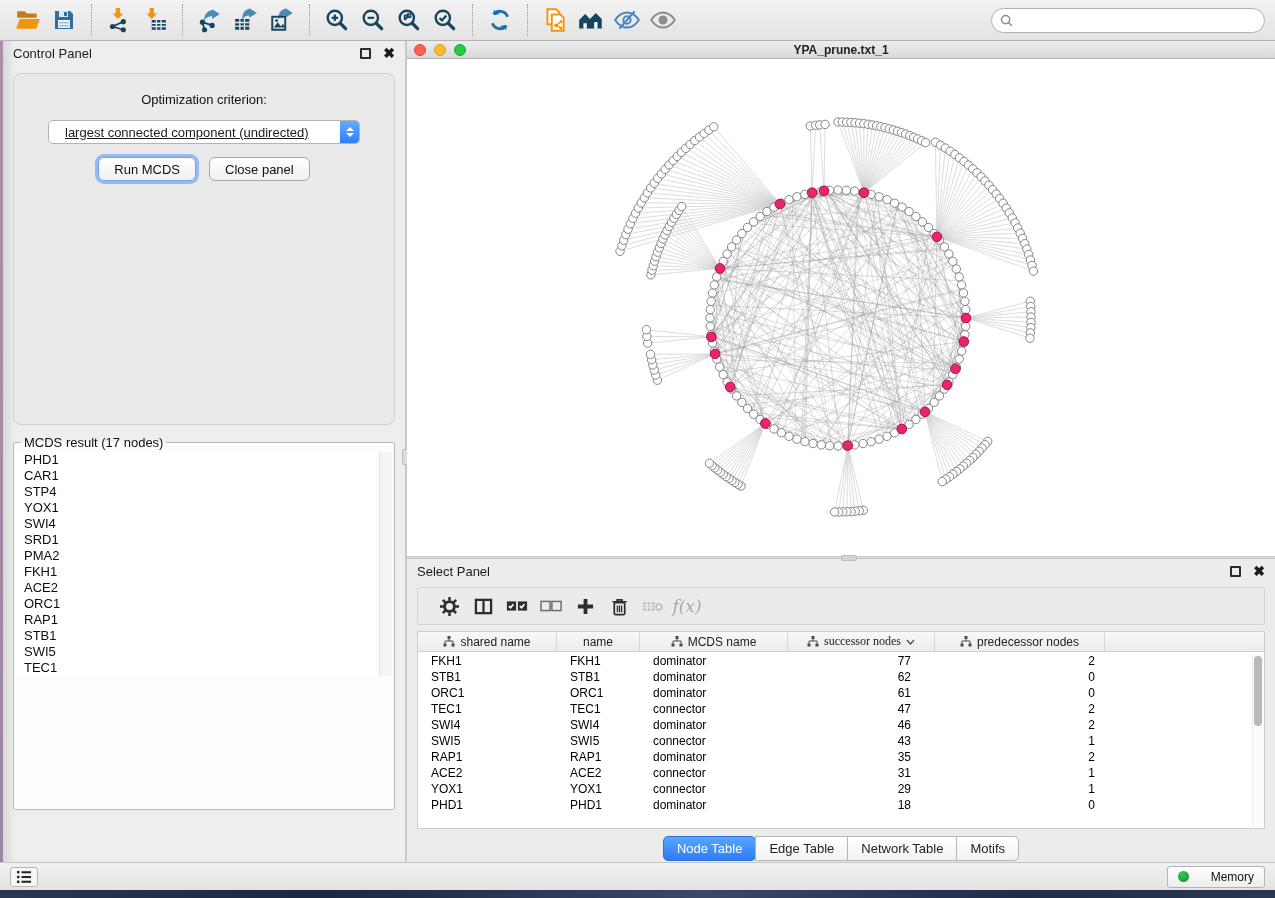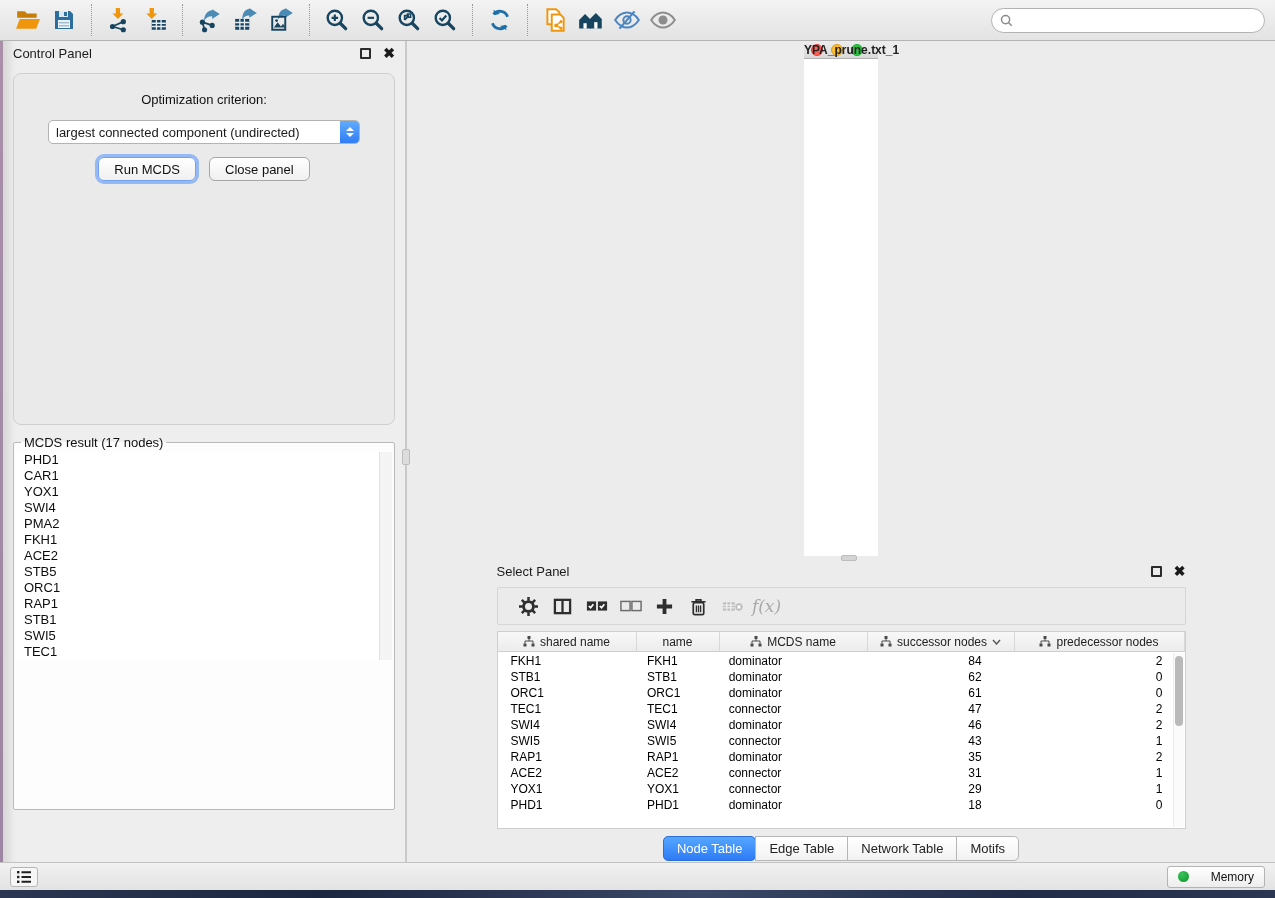--- a/index.html
+++ b/index.html
@@ -34,21 +34,21 @@
              border:1px solid #b6b6b6; margin-left:-1px; color:#222; }
   .seg-tab:first-child { border-radius:5px 0 0 5px; margin-left:0; }
   .seg-tab:last-child { border-radius:0 5px 5px 0; }
   .seg-tab.selected { background:linear-gradient(#55a7ff,#2e7bf6); color:#fff; border-color:#2e6fd6;
                       border-radius:5px; }
   .options-box { margin:8px 10px 0 10px; height:352px; background:#eaeaea; border:1px solid #cfcfcf;
                  border-radius:8px; padding-top:18px; }
   .opt-label { text-align:center; font-size:13px; color:#111; }
   .dropdown { width:312px; height:24px; margin:13px auto 0; background:#fff; border:1px solid #b3b3b3;
               border-radius:5px; display:flex; align-items:center; font-size:13px; overflow:hidden; }
-  .dropdown .dd-text { flex:1; padding-left:7px; white-space:nowrap; }
+  .dropdown .dd-text { flex:1; padding-left:16px; white-space:nowrap;text-decoration:underline; }
   .dd-stepper { width:19px; height:24px; background:linear-gradient(#64aefe,#2e7bf6);
                 display:flex; flex-direction:column; align-items:center; justify-content:center; gap:2px; }
   .dd-stepper i { width:0; height:0; border-left:4px solid transparent; border-right:4px solid transparent; }
   .dd-up { border-bottom:4px solid #fff; }
   .dd-down { border-top:4px solid #fff; }
   .btn-row { display:flex; justify-content:center; gap:13px; margin-top:13px; }
   .push-btn { height:24px; padding:0 15px; font-size:13px; color:#111; background:linear-gradient(#ffffff,#f0f0f0);
               border:1px solid #a6a6a6; border-radius:6px; font-family:"Liberation Sans",sans-serif; }
   .push-btn.focused { box-shadow:0 0 0 3px rgba(77,144,254,.55); border-color:#74a0ee; }
   fieldset.mcds-box { margin:10px 10px 0 10px; height:375px; border:1px solid #b9b9b9; border-radius:2px;
@@ -62,21 +62,21 @@
   
   .v-split { flex:0 0 2px; background:#c9c9c9; position:relative; }
   .v-split .grip { position:absolute; top:408px; left:-3px; width:8px; height:16px; background:#dcdcdc;
                    border:1px solid #bdbdbd; border-radius:2px; }
   .h-split { height:3px; background:#dedede; border-top:1px solid #c6c6c6; border-bottom:1px solid #c6c6c6;
              position:relative; }
   .h-split .grip { position:absolute; left:50%; top:-2px; width:16px; height:6px; background:#d4d4d4;
                    border:1px solid #bdbdbd; border-radius:2px; }
 
   
-  .right-col { flex:1 1 auto; display:flex; flex-direction:column; min-width:0;align-items:center; }
+  .right-col { flex:1 1 auto; display:flex; flex-direction:column; min-width:0; }
   .net-window { flex:0 0 515px; display:flex; flex-direction:column; }
   .net-titlebar { height:18px; background:linear-gradient(#ededed,#d9d9d9); border-bottom:1px solid #b1b1b1;
                   display:flex; align-items:center; padding:0 7px; position:relative; }
   .tl { width:12px; height:12px; border-radius:50%; margin-right:8px; }
   .tl.red { background:#ff5f57; border:1px solid #e0443e; }
   .tl.yellow { background:#febc2e; border:1px solid #d9a022; }
   .tl.green { background:#28c840; border:1px solid #1da82f; }
   .net-title { position:absolute; left:0; right:0; text-align:center; font-size:12px; font-weight:bold; color:#222; }
   .net-canvas { flex:1; background:#ffffff; position:relative; overflow:hidden; }
   .net-canvas svg { position:absolute; left:0; top:0; }
@@ -278,26 +278,27 @@
         <div class="btn-row">
           <button class="push-btn focused">Run MCDS</button>
           <button class="push-btn">Close panel</button>
         </div>
       </div>
       <fieldset class="mcds-box">
         <legend>MCDS result (17 nodes)</legend>
         <div class="mcds-list">
           <div class="list-item">PHD1</div>
             <div class="list-item">CAR1</div>
+            <div class="list-item">STP4</div>
             <div class="list-item">YOX1</div>
             <div class="list-item">SWI4</div>
+            <div class="list-item">SRD1</div>
             <div class="list-item">PMA2</div>
             <div class="list-item">FKH1</div>
             <div class="list-item">ACE2</div>
-            <div class="list-item">STB5</div>
             <div class="list-item">ORC1</div>
             <div class="list-item">RAP1</div>
             <div class="list-item">STB1</div>
             <div class="list-item">SWI5</div>
             <div class="list-item">TEC1</div>
             <div class="mcds-scroll-track"></div>
         </div>
       </fieldset>
     </div>
 
@@ -1109,21 +1110,21 @@
                 <svg width="12" height="11" viewBox="0 0 12 11">
                   <g fill="#4a4a4a">
                     <rect x="4.5" y="0" width="3" height="3"></rect>
                     <rect x="0.5" y="7.5" width="3" height="3"></rect>
                     <rect x="8.5" y="7.5" width="3" height="3"></rect>
                   </g>
                   <path d="M6 3v2M2 7.5V5h8v2.5" stroke="#4a4a4a" fill="none"></path>
                 </svg>
                 <span>MCDS name</span>
               </div>
-              <div class="th-cell" style="width: 147px;">
+              <div class="th-cell" style="width: 147px; font-family: Liberation Serif, serif;">
                 <svg width="12" height="11" viewBox="0 0 12 11">
                   <g fill="#4a4a4a">
                     <rect x="4.5" y="0" width="3" height="3"></rect>
                     <rect x="0.5" y="7.5" width="3" height="3"></rect>
                     <rect x="8.5" y="7.5" width="3" height="3"></rect>
                   </g>
                   <path d="M6 3v2M2 7.5V5h8v2.5" stroke="#4a4a4a" fill="none"></path>
                 </svg>
                 <span>successor nodes</span>
                 <svg width="9" height="6" viewBox="0 0 9 6">
@@ -1140,21 +1141,21 @@
                   <path d="M6 3v2M2 7.5V5h8v2.5" stroke="#4a4a4a" fill="none"></path>
                 </svg>
                 <span>predecessor nodes</span>
               </div>
             </div>
           <div class="tbl-body">
               <div class="t-row">
                 <div class="t-cell l" style="width: 139px;">FKH1</div>
                 <div class="t-cell l" style="width: 83px;">FKH1</div>
                 <div class="t-cell l" style="width: 148px;">dominator</div>
-                <div class="t-cell r" style="width: 147px; padding-right: 24px;">84</div>
+                <div class="t-cell r" style="width: 147px; padding-right: 24px;">77</div>
                 <div class="t-cell r" style="width: 170px; padding-right: 10px;">2</div>
               </div>
               <div class="t-row">
                 <div class="t-cell l" style="width: 139px;">STB1</div>
                 <div class="t-cell l" style="width: 83px;">STB1</div>
                 <div class="t-cell l" style="width: 148px;">dominator</div>
                 <div class="t-cell r" style="width: 147px; padding-right: 24px;">62</div>
                 <div class="t-cell r" style="width: 170px; padding-right: 10px;">0</div>
               </div>
               <div class="t-row">

